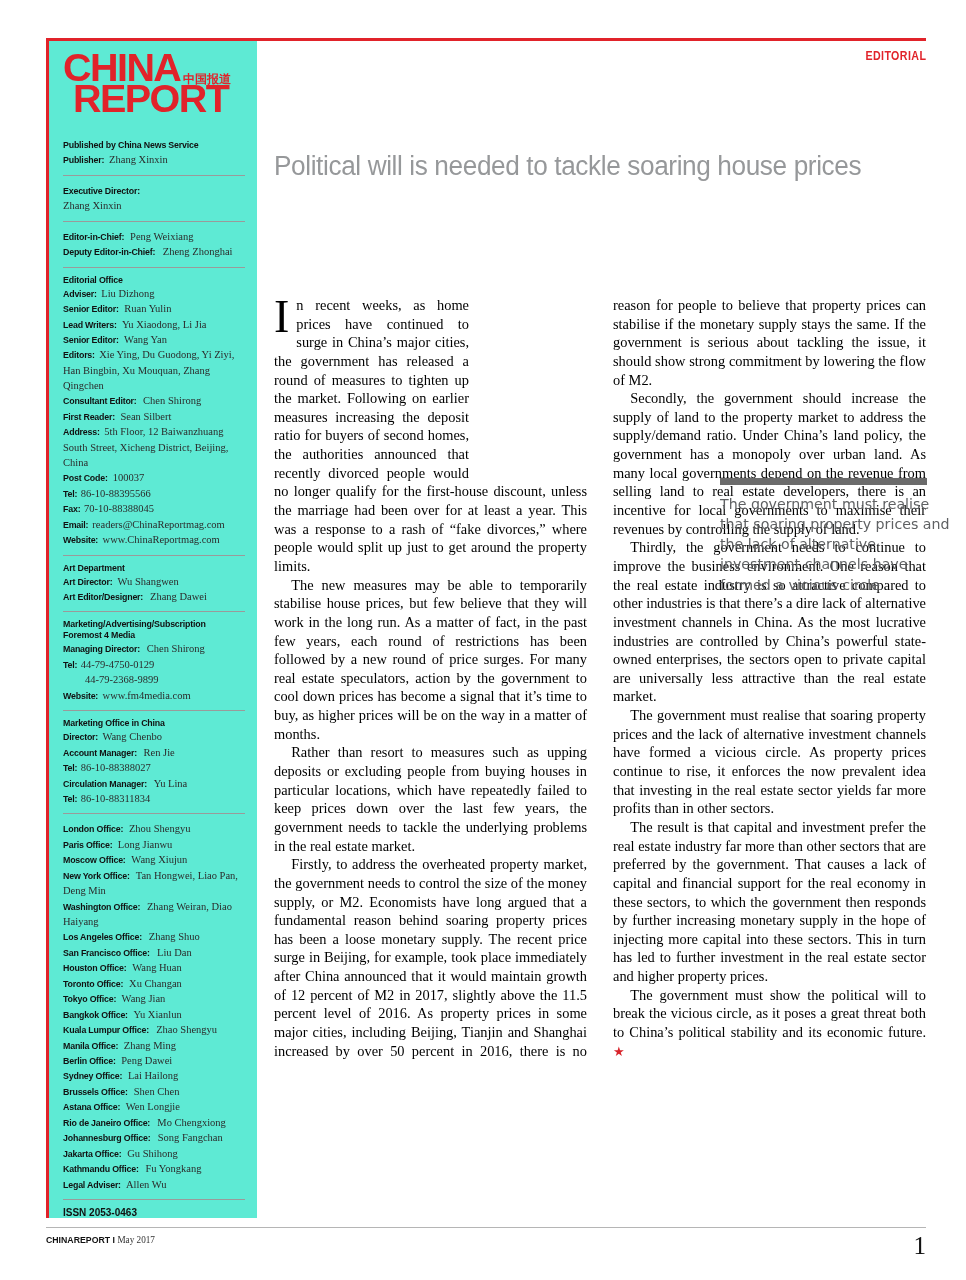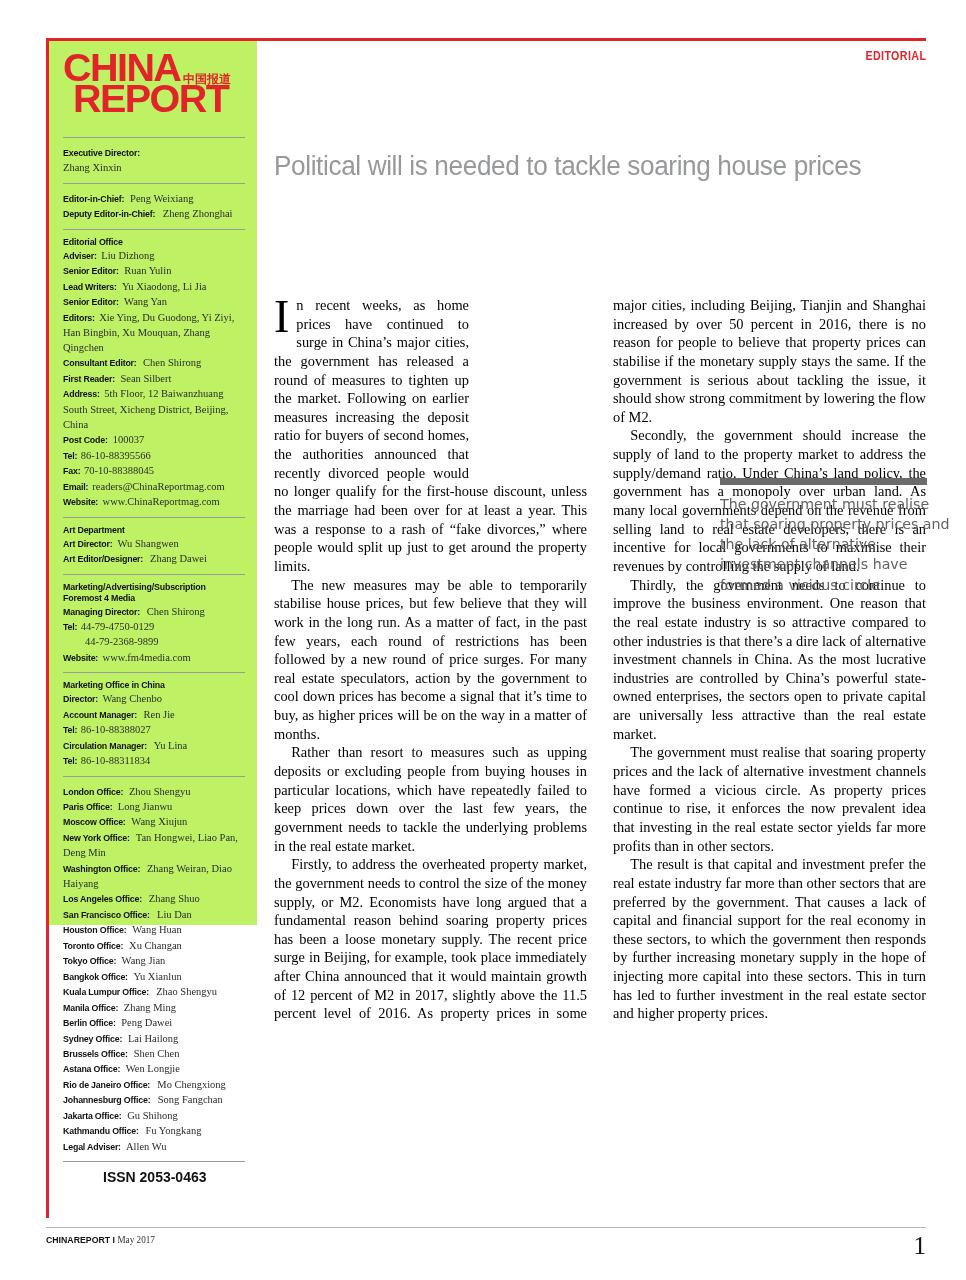--- a/index.html
+++ b/index.html
@@ -31,22 +31,22 @@
     transform-origin: right center;
   }
   
   .spine {
     position: absolute; left: 0; top: 0;
     width: 3px; height: 1180px; background: #e1232a;
   }
   
   .sidebar {
     position: absolute; left: 3px; top: 3px;
-    width: 208px; height: 884px;
-    background: #bef264;
+    width: 208px; height: 1177px;
+    background: #5eead4;
     padding: 12px 12px 10px 14px;
   }
   .logo { margin-bottom: 12px; position: relative; height: 72px; }
   .logo-line {
     font-family: "Liberation Sans", sans-serif;
     font-weight: bold;
     color: #e1232a;
     font-size: 38px;
     line-height: 0.82;
     letter-spacing: -1.5px;
@@ -78,24 +78,23 @@
     color: #111;
     letter-spacing: -0.2px;
     transform: scaleX(0.95);
     display: inline-block;
     transform-origin: left center;
   }
   .sb-head { display: block; margin-bottom: 1px; }
   .sb-issn {
     font-family: "Liberation Sans", sans-serif;
     font-weight: bold;
-    font-size: 14px;
+    font-size: 10px;
     color: #111;
     margin-top: 4px;
-    margin-left: 40px;
   }
   
   .article {
     position: absolute;
     left: 228px; top: 0;
     width: 652px;
   }
   .headline {
     position: absolute;
     left: 0; top: 95px;
@@ -199,20 +198,24 @@
   <div class="spine"></div>
 
   <aside class="sidebar">
 
     <div class="logo">
       <div class="logo-line l1">CHINA</div>
       <div class="logo-line l2">REPORT</div>
       <div class="logo-cn">中国报道</div>
     </div>
 
+    <div class="sb-block">
+      <div class="sb-line"><b>Published by China News Service</b></div>
+      <div class="sb-line"><b>Publisher:</b> <span>Zhang Xinxin</span></div>
+    </div>
 
     <div class="sb-rule"></div>
 
     <div class="sb-block">
       <div class="sb-line"><b>Executive Director:</b></div>
       <div class="sb-line"><span>Zhang Xinxin</span></div>
     </div>
 
     <div class="sb-rule"></div>
 
@@ -310,20 +313,21 @@
       <p class="first">
         <span class="dropcap">I</span><span class="pq-spacer-left"></span><span>n recent weeks, as home prices have continued to surge in China’s major cities, the government has released a round of measures to tighten up the market. Following on earlier measures increasing the deposit ratio for buyers of second homes, the authorities announced that recently divorced people would no longer qualify for the first-house discount, unless the marriage had been over for at least a year. This was a response to a rash of “fake divorces,” where people would split up just to get around the property limits.</span>
       </p>
       <p><span>The new measures may be able to temporarily stabilise house prices, but few believe that they will work in the long run. As a matter of fact, in the past few years, each round of restrictions has been followed by a new round of price surges. For many real estate speculators, action by the government to cool down prices has become a signal that it’s time to buy, as higher prices will be on the way in a matter of months.</span></p>
       <p><span>Rather than resort to measures such as upping deposits or excluding people from buying houses in particular locations, which have repeatedly failed to keep prices down over the last few years, the government needs to tackle the underlying problems in the real estate market.</span></p>
       <p><span>Firstly, to address the overheated property market, the government needs to control the size of the money supply, or M2. Economists have long argued that a fundamental reason behind soaring property prices has been a loose monetary supply. The recent price surge in Beijing, for example, took place immediately after China announced that it would maintain growth of 12 percent of M2 in 2017, slightly above the 11.5 percent level of 2016. As property prices in some major cities, including Beijing, Tianjin and Shanghai increased by over 50 percent in 2016, there is no reason for people to believe that property prices can stabilise if the monetary supply stays the same. If the government is serious about tackling the issue, it should show strong commitment by lowering the flow of M2.</span></p>
       <p><span>Secondly, the government should increase the supply of land to the property market to address the supply/demand ratio. Under China’s land policy, the government has a monopoly over urban land. As many local governments depend on the revenue from selling land to real estate developers, there is an incentive for local governments to maximise their revenues by controlling the supply of land.</span></p>
       <p><span>Thirdly, the government needs to continue to improve the business environment. One reason that the real estate industry is so attractive compared to other industries is that there’s a dire lack of alternative investment channels in China. As the most lucrative industries are controlled by China’s powerful state-owned enterprises, the sectors open to private capital are universally less attractive than the real estate market.</span></p>
       <p><span>The government must realise that soaring property prices and the lack of alternative investment channels have formed a vicious circle. As property prices continue to rise, it enforces the now prevalent idea that investing in the real estate sector yields far more profits than in other sectors.</span></p>
       <p><span>The result is that capital and investment prefer the real estate industry far more than other sectors that are preferred by the government. That causes a lack of capital and financial support for the real economy in these sectors, to which the government then responds by further increasing monetary supply in the hope of injecting more capital into these sectors. This in turn has led to further investment in the real estate sector and higher property prices.</span></p>
+      <p><span>The government must show the political will to break the vicious circle, as it poses a great threat both to China’s political stability and its economic future.</span> <span class="endstar">★</span></p>
     </div>
 
     <div class="pullquote">
       <div class="pq-rule"></div>
       <div class="pq-text">The government must realise that soaring property prices and the lack of alternative investment channels have formed a vicious circle</div>
     </div>
   </div>
 </div>
 
 <div class="footer-rule"></div>

